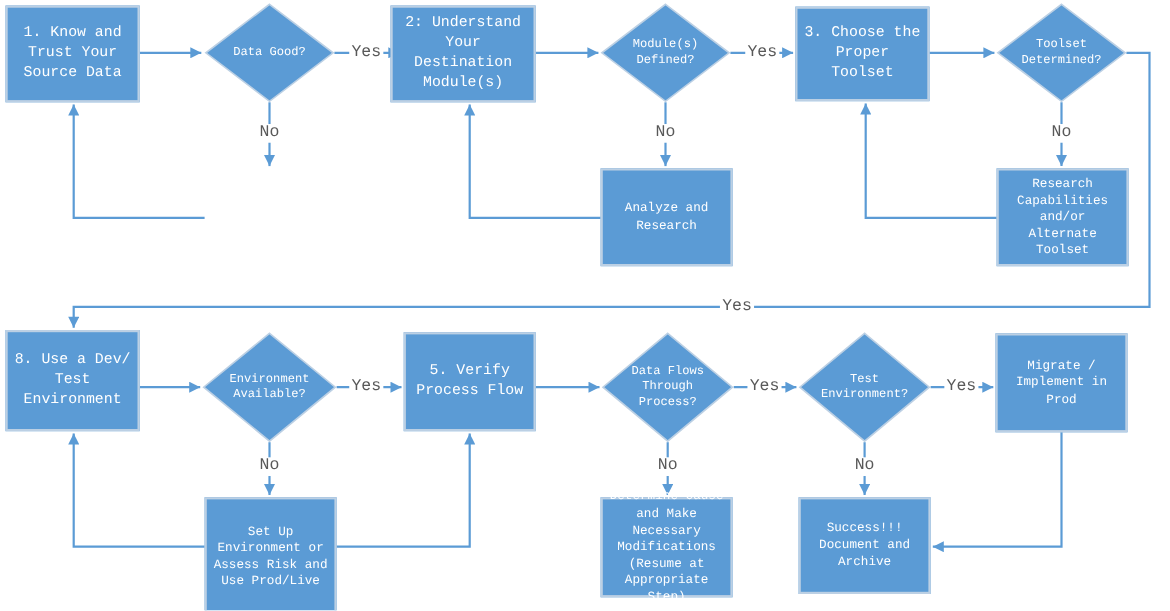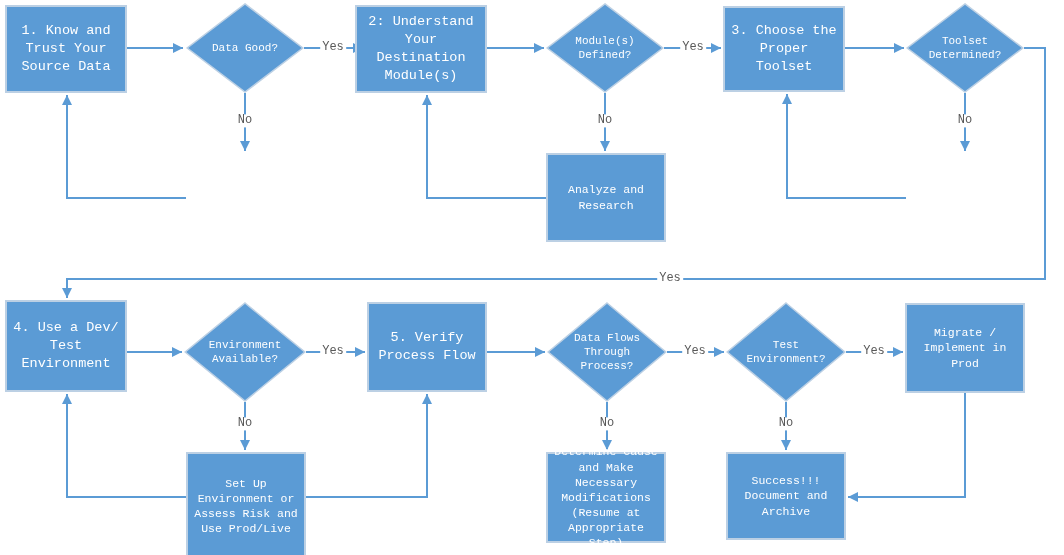--- a/index.html
+++ b/index.html
@@ -30,21 +30,21 @@
   .diamond svg{position:absolute;left:0;top:0;width:100%;height:100%;overflow:visible;}
   .diamond polygon{fill:var(--node-fill);stroke:var(--node-border);stroke-width:1.5;vector-effect:non-scaling-stroke;}
   .dtext{
     position:absolute;left:0;top:0;right:0;bottom:0;
     display:flex;align-items:center;justify-content:center;text-align:center;
     color:var(--node-text);font-size:11px;line-height:1.3;padding:0 20px;
   }
   .elabel{
     position:absolute;transform:translate(-50%,-50%);
     background:var(--canvas-bg);color:var(--branch-label);
-    font-size:12px;line-height:1.1;padding:0 2px;white-space:nowrap;
+    font-size:15px;line-height:1.1;padding:0 2px;white-space:nowrap;
   }
 </style>
 </head>
 <body>
 
 <div class="canvas">
 
   <svg class="wires" width="1064" height="555" viewBox="0 0 1064 555">
     <defs>
       <marker id="arr" viewBox="0 0 10 10" refX="10" refY="5" markerWidth="12" markerHeight="10" orient="auto" markerUnits="userSpaceOnUse">
@@ -101,23 +101,26 @@
   <div class="diamond" style="left:906px;top:3px;width:118px;height:90px">
     <svg viewBox="0 0 100 100" preserveAspectRatio="none">
         <polygon points="50,1 99,50 50,99 1,50"></polygon>
       </svg>
     <span class="dtext">Toolset Determined?</span>
   </div>
 
   <div class="box action" style="left:546px;top:153px;width:120px;height:89px">
     <span>Analyze and Research</span>
   </div>
+  <div class="box action" style="left:906px;top:153px;width:120px;height:89px">
+    <span>Research Capabilities and/or Alternate Toolset</span>
+  </div>
 
   <div class="box step" style="left:5px;top:300px;width:122px;height:92px">
-    <span>4. Use a Dev/ Test Environment</span>
+    <span>8. Use a Dev/ Test Environment</span>
   </div>
   <div class="box step" style="left:367px;top:302px;width:120px;height:90px">
     <span>5. Verify Process Flow</span>
   </div>
   <div class="box action" style="left:905px;top:303px;width:120px;height:90px">
     <span>Migrate / Implement in Prod</span>
   </div>
 
   <div class="diamond" style="left:184px;top:302px;width:122px;height:100px">
     <svg viewBox="0 0 100 100" preserveAspectRatio="none">

